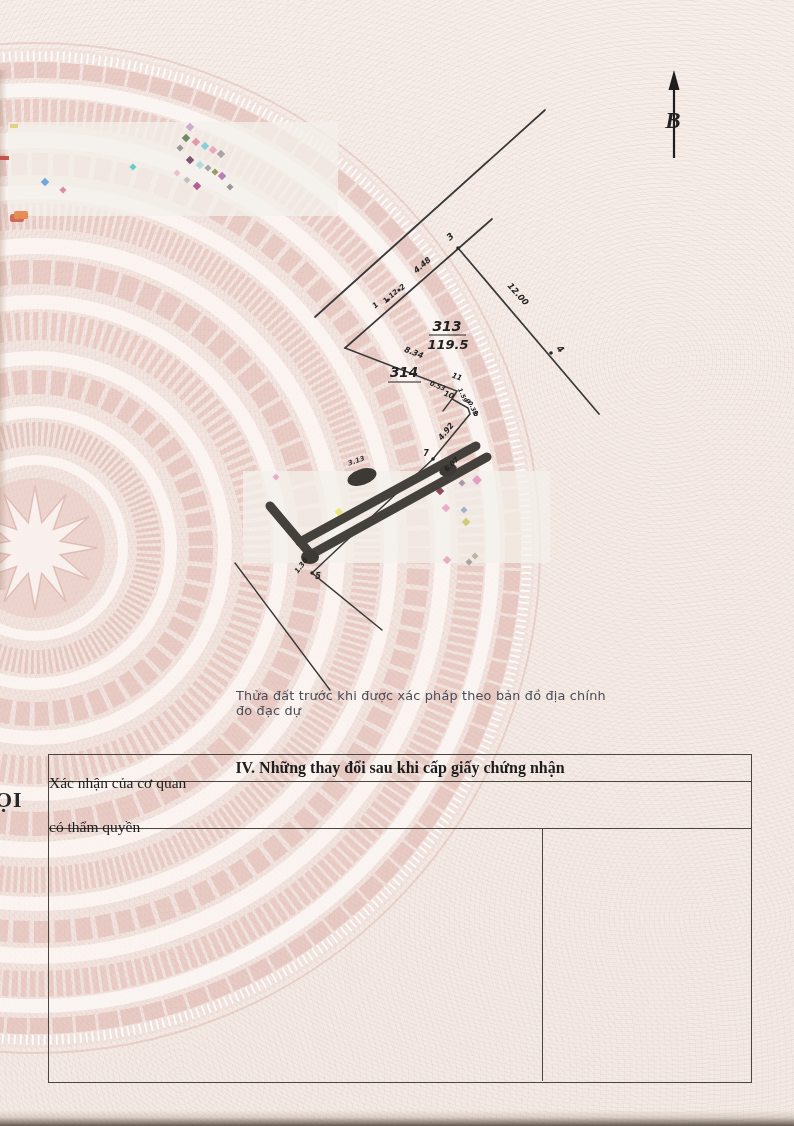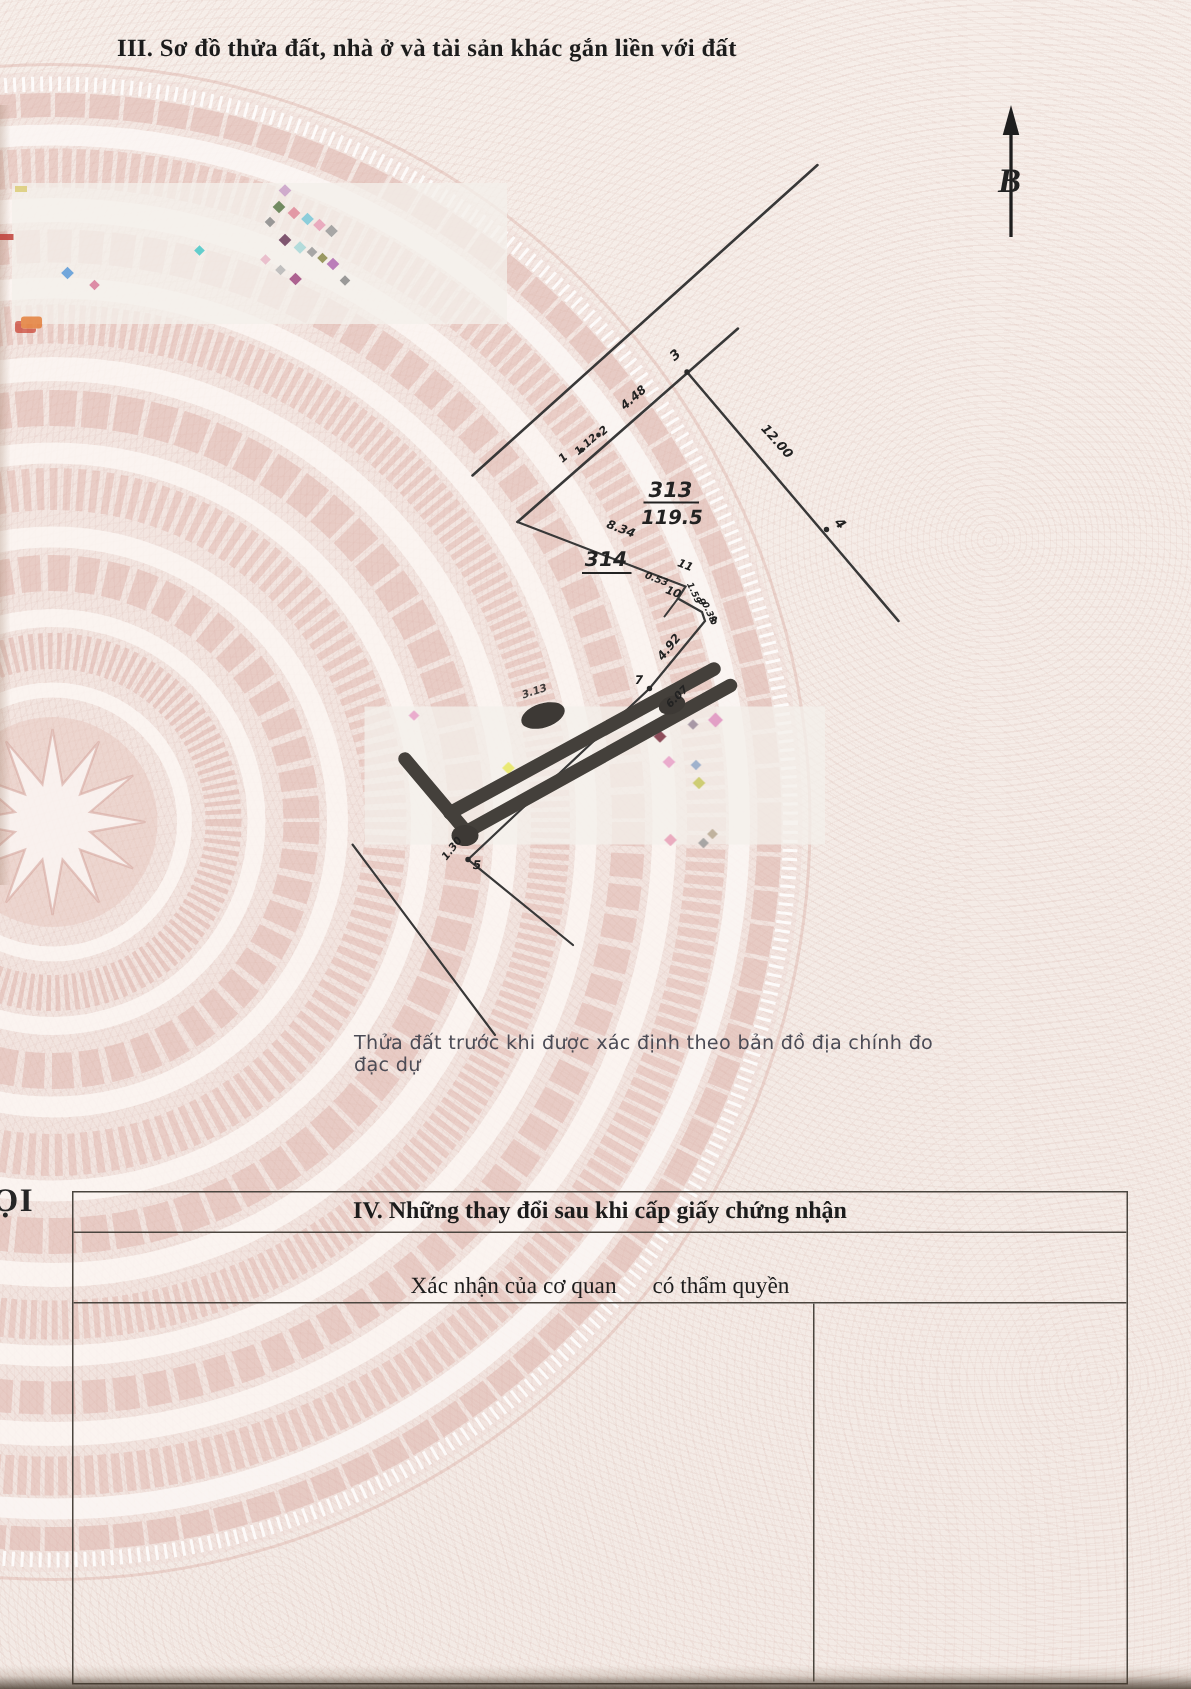--- a/index.html
+++ b/index.html
@@ -13,27 +13,27 @@
       repeating-radial-gradient(circle at 660px 360px, rgba(203,158,148,0.10) 0 1px, rgba(255,255,255,0) 1px 4px),
       repeating-radial-gradient(circle at 730px 920px, rgba(203,158,148,0.08) 0 1px, rgba(255,255,255,0) 1px 5px),
       repeating-radial-gradient(circle at 180px 1080px, rgba(203,158,148,0.07) 0 1px, rgba(255,255,255,0) 1px 6px);
   }
   .emblem{position:absolute;left:0;top:0;pointer-events:none;opacity:.9;}
   .overlay{position:absolute;left:0;top:0;}
   .s3-title{position:absolute;left:78px;top:22px;font-size:16.5px;font-weight:bold;letter-spacing:.2px;}
   .note{position:absolute;left:236px;width:390px;font-family:"DejaVu Sans",sans-serif;
         font-size:12.8px;color:#4b4b55;letter-spacing:.2px;}
   .note.l1{top:688px;} .note.l2{top:713px;}
-  .tbl{position:absolute;left:48px;top:794px;width:704px;height:329px;border:1.3px solid #4a453e;box-sizing:border-box;}
+  .tbl{position:absolute;left:48px;top:754px;width:704px;height:329px;border:1.3px solid #4a453e;box-sizing:border-box;}
   .tbl-title{height:27px;border-bottom:1.3px solid #4a453e;display:flex;align-items:center;justify-content:center;
              font-size:16px;font-weight:bold;box-sizing:border-box;}
   .tbl-head{height:47px;border-bottom:1.3px solid #4a453e;display:flex;box-sizing:border-box;}
   .tbl-body{display:flex;height:252px;}
   .c1{width:494px;border-right:1.3px solid #4a453e;box-sizing:border-box;display:flex;align-items:center;justify-content:center;}
-  .c2{flex:1;display:flex;flex-direction:row;align-items:flex-end;justify-content:center;line-height:20px;gap:24px;}
+  .c2{flex:1;display:flex;flex-direction:column;align-items:flex-start;justify-content:center;line-height:20px;gap:24px;}
   .tbl-head .c1, .tbl-head .c2{font-size:15.5px;}
   .edge-text{position:absolute;left:-5px;top:787px;font-size:22px;font-weight:bold;color:#262626;letter-spacing:1px;}
   .blur-band{position:absolute;background:rgba(243,239,235,0.78);}
   .band-top{left:8px;top:122px;width:330px;height:94px;}
   .band-mid{left:243px;top:471px;width:307px;height:92px;}
   .left-shadow{position:absolute;left:0;top:70px;width:7px;height:520px;
     background:linear-gradient(90deg,rgba(150,118,96,.28),rgba(150,118,96,0));}
   .bottom-edge{position:absolute;left:0;bottom:0;width:100%;height:16px;
     background:linear-gradient(180deg,rgba(110,88,66,0) 0%,rgba(110,88,66,.18) 45%,rgba(62,50,38,.78) 100%);}
   .mark{position:absolute;}
@@ -75,21 +75,20 @@
     </g>
   </svg>
 
   <div class="left-shadow"></div>
   <div class="blur-band band-top"></div>
   <div class="blur-band band-mid"></div>
   <div class="mark red"></div>
   <div class="mark yellow"></div>
   <div class="mark orange"></div>
 
-  <div class="s3-title">III. Sơ đồ thửa đất, nhà ở và tài sản khác gắn liền với đất</div>
 
   <svg class="overlay" width="794" height="1126" viewBox="0 0 794 1126">
 
     <g opacity="0.85">
       <g transform="translate(190,127) rotate(45)">
           <rect x="-3" y="-3" width="6" height="6" fill="#c9a0c8"></rect>
         </g>
       <g transform="translate(186,138) rotate(45)">
           <rect x="-3" y="-3" width="6" height="6" fill="#5a7a4a"></rect>
         </g>
@@ -247,21 +246,21 @@
       <text x="558" y="351" font-size="9" text-anchor="middle" transform="rotate(48 558 351)">4</text>
       <text x="456" y="379" font-size="7.5" text-anchor="middle" transform="rotate(21 456 379)">11</text>
       <text x="448" y="397" font-size="7.5" text-anchor="middle" transform="rotate(21 448 397)">10</text>
       <text x="466" y="402" font-size="6.5" text-anchor="middle" transform="rotate(65 466 402)">9</text>
       <text x="476" y="416" font-size="7" text-anchor="middle">8</text>
       <text x="426" y="456" font-size="8" text-anchor="middle">7</text>
       <text x="318" y="579" font-size="8" text-anchor="middle">5</text>
     </g>
   </svg>
 
-  <div class="note l1">Thửa đất trước khi được xác định theo bản đồ địa chính đo đạc dự</div>
+  <div class="note l1">Thửa đất trước khi được xác pháp theo bản đồ địa chính đo đạc dự</div>
 
   <div class="tbl">
     <div class="tbl-title">IV. Những thay đổi sau khi cấp giấy chứng nhận</div>
     <div class="tbl-head">
       <div class="c2">
         <span>Xác nhận của cơ quan</span>
         <span>có thẩm quyền</span>
       </div>
     </div>
     <div class="tbl-body">

